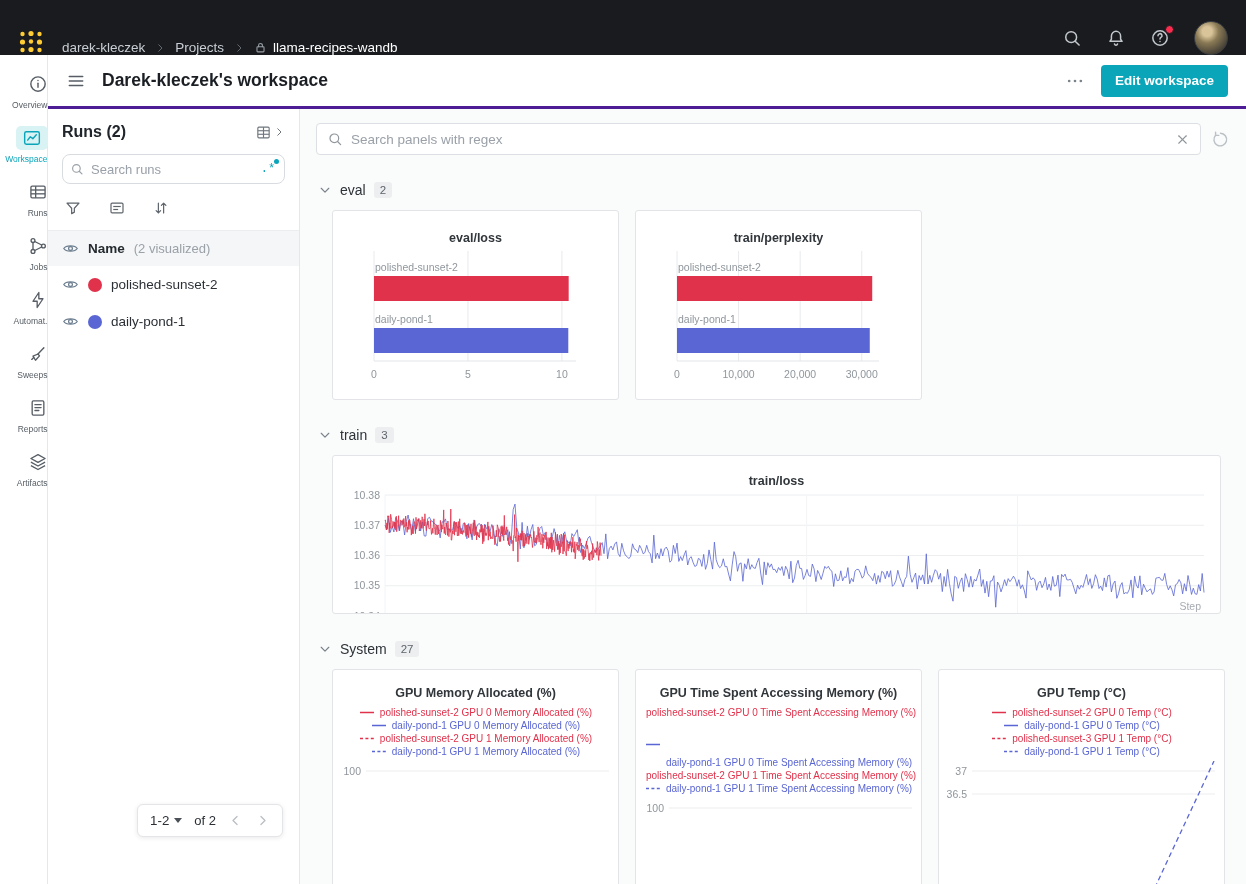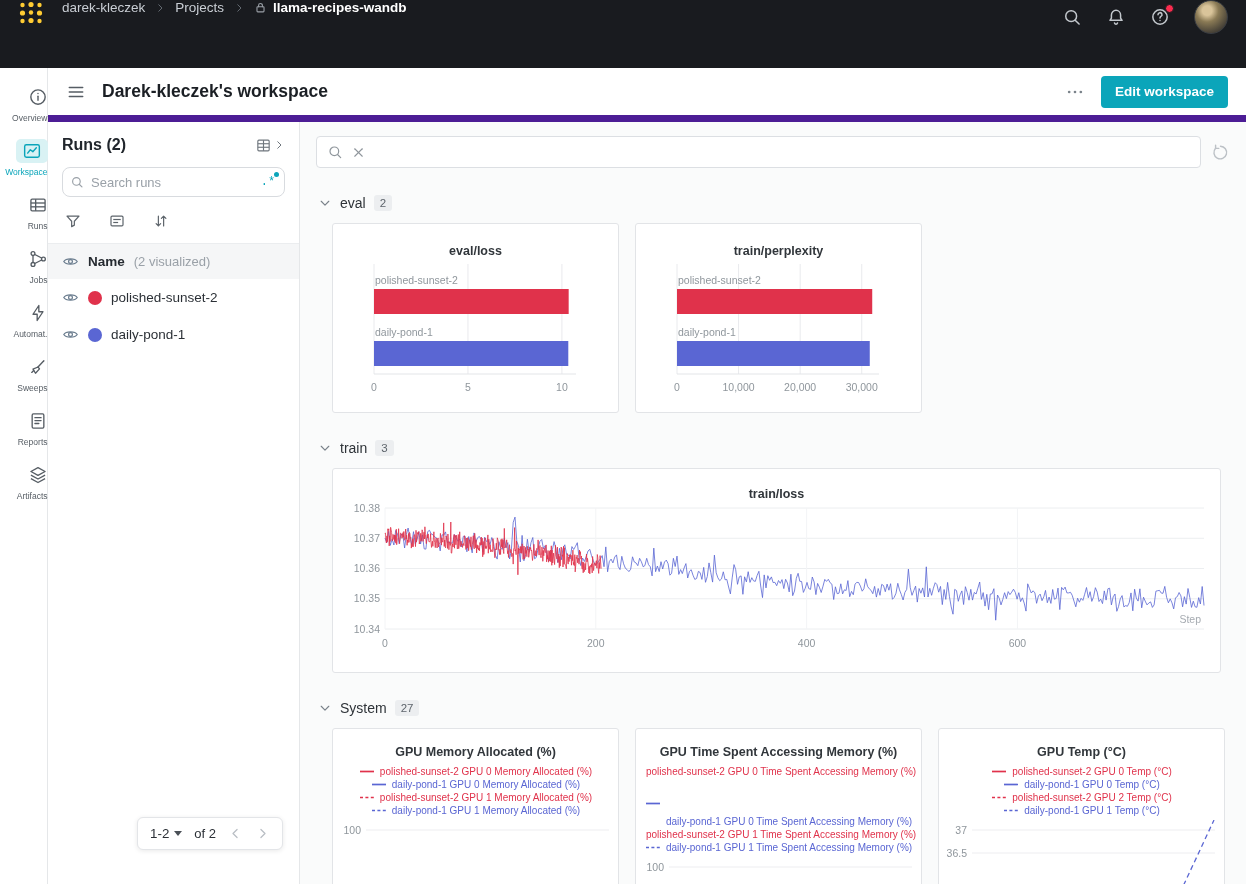--- a/index.html
+++ b/index.html
@@ -2,48 +2,48 @@
 <html style="--accent: #0ba5ba;"><head>
 <meta charset="utf-8">
 <style>
 *{margin:0;padding:0;box-sizing:border-box}
 html,body{width:1246px;height:884px;overflow:hidden;background:#fff;font-family:"Liberation Sans","DejaVu Sans",sans-serif}
 button{font-family:inherit;background:none;border:none;cursor:pointer;padding:0;color:inherit}
 svg{display:block}
 svg text{font-family:"Liberation Sans","DejaVu Sans",sans-serif}
 
 
-.topnav{height:68px;background:#191b1f;display:flex;align-items:flex-start;padding:0 18px}
+.topnav{height:55px;background:#191b1f;display:flex;align-items:flex-end;padding:0 18px}
 .logo{margin-right:18px;display:flex}
 .breadcrumb{display:flex;align-items:center;gap:9px;font-size:13.5px}
 .crumb{color:#c9ced4}
 .sep{color:#626970;display:flex}
 .sep svg{width:12px;height:12px}
-.crumb-project{display:flex;align-items:center;gap:6px;color:#fff;font-weight:700}
+.crumb-project{display:flex;align-items:center;gap:6px;color:#fff;font-weight:400}
 .lock{color:#9aa0a7;display:flex}
 .lock svg{width:13px;height:13px}
 .nav-right{margin-left:auto;display:flex;align-items:center;gap:24px;color:#c3c8cd}
 .nav-icon-btn{display:flex;position:relative}
 .nav-icon-btn svg{width:20px;height:20px}
 .red-dot{position:absolute;top:-3px;right:-4px;width:9px;height:9px;border-radius:50%;background:#fb2b4e;border:1.5px solid #191b1f}
 .avatar{width:34px;height:34px;border-radius:50%;border:1px solid #3a3d42;
  background:radial-gradient(circle at 38% 30%,#d9c49a 0 16%,#8a7a55 38%,#4c463a 72%,#23211c)}
 
 
 .shell{display:flex;height:832px}
 .rail{width:48px;min-width:48px;background:#fff;border-right:1px solid #e5e7e9;display:flex;flex-direction:column;align-items:center;padding-top:10px}
 .rail-item{width:48px;padding:7px 0 9px;display:flex;flex-direction:column;align-items:flex-end;gap:4px;color:#565d64}
 .rail-item svg{width:20px;height:20px}
 .rail-item .icn{height:24px;display:flex;align-items:center;justify-content:center}
 .rail-item .lbl{font-size:8.5px}
 .rail-item.active{color:var(--accent,#0ba5ba)}
 .rail-item.active .icn{background:#d9f2f4;border-radius:5px;width:32px}
 
 .right-col{flex:1;display:flex;flex-direction:column;min-width:0}
-.ws-header{height:54px;min-height:54px;background:#fff;border-bottom:7px solid #4c1d95;display:flex;align-items:center;padding:0 18px;gap:16px}
+.ws-header{height:54px;min-height:54px;background:#fff;border-bottom:3px solid #4c1d95;display:flex;align-items:center;padding:0 18px;gap:16px}
 .hamburger{color:#565d64;display:flex}
 .hamburger svg{width:20px;height:20px}
 .ws-title{font-size:17.5px;font-weight:700;color:#1b1f24}
 .dots-btn{margin-left:auto;color:#7a828a;display:flex}
 .dots-btn svg{width:20px;height:20px}
 .edit-btn{background:var(--accent,#0ba5ba);color:#fff;font-size:13.5px;font-weight:700;height:32px;padding:0 14px;border-radius:4px}
 
 .body-row{flex:1;display:flex;min-height:0}
 
 
@@ -93,21 +93,21 @@
 .chev-btn svg{width:14px;height:14px}
 .section-label{font-size:14px;color:#2e3338}
 .count-badge{font-size:11.5px;color:#5d646b;background:#eceef0;border-radius:3px;padding:2px 6px}
 
 .cards-row{display:flex;gap:16px;margin-top:12px;padding-left:16px}
 .panel-card{background:#fff;border:1px solid #e2e4e7;border-radius:3px;width:287px;height:190px;overflow:hidden;cursor:pointer}
 .card-title{text-align:center;font-size:12.5px;font-weight:700;color:#31363b;margin-top:20px}
 .chart-host{margin-top:2px}
 .chart-host svg{margin:0 auto}
 
-.train-card{width:889px;height:205px}
+.train-card{width:889px;height:159px}
 .train-card .card-title{margin-top:18px}
 .train-pager{margin-left:16px;width:889px;display:flex;justify-content:flex-end;align-items:center;gap:16px;margin-top:14px;font-size:13px;color:#5d646b}
 .train-pager .pager-chev.on{color:#3f444a}
 
 .sys-card{height:300px}
 .sys-card .card-title{margin-top:16px}
 .legend{margin-top:6px;display:flex;flex-direction:column;align-items:center}
 .legend-row{display:flex;align-items:center;gap:5px;font-size:10px;line-height:13px;white-space:nowrap;max-width:275px;overflow:hidden}
 .sys-plot{margin-top:3px}
 </style>
@@ -381,20 +381,21 @@
 
       <main class="main">
         <div class="panel-search-row">
           <div class="panel-search">
             <span class="s-icon">
                 <svg viewBox="0 0 24 24" fill="none" stroke="currentColor" stroke-width="1.8" stroke-linecap="round">
                   <circle cx="11" cy="11" r="6.5"></circle>
                   <line x1="15.8" y1="15.8" x2="20.5" y2="20.5"></line>
                 </svg>
               </span>
+            <input placeholder="Search panels with regex" style="">
             <button class="clear-btn">
                 <svg viewBox="0 0 24 24" fill="none" stroke="currentColor" stroke-width="1.8" stroke-linecap="round">
                   <line x1="6" y1="6" x2="18" y2="18"></line>
                   <line x1="18" y1="6" x2="6" y2="18"></line>
                 </svg>
               </button>
           </div>
           <button class="history-btn">
               <svg viewBox="0 0 24 24" fill="none" stroke="currentColor" stroke-width="1.8" stroke-linecap="round" stroke-linejoin="round">
                 <path d="M5.8 6.6 A 8 8 0 1 0 12 4"></path>
@@ -585,21 +586,21 @@
                 <div class="legend-row">
                   <svg width="16" height="7">
                     <line x1="1" y1="3.5" x2="15" y2="3.5" stroke="#5a66d3" stroke-width="1.7"></line>
                   </svg>
                   <span style="color: rgb(90, 102, 211);">daily-pond-1 GPU 0 Temp (°C)</span>
                 </div>
                 <div class="legend-row">
                   <svg width="16" height="7">
                     <line x1="1" y1="3.5" x2="15" y2="3.5" stroke="#e0324b" stroke-width="1.7" stroke-dasharray="3,2.4"></line>
                   </svg>
-                  <span style="color: rgb(224, 50, 75);">polished-sunset-2 GPU 2 Temp (°C)</span>
+                  <span style="color: rgb(224, 50, 75);">polished-sunset-3 GPU 1 Temp (°C)</span>
                 </div>
                 <div class="legend-row">
                   <svg width="16" height="7">
                     <line x1="1" y1="3.5" x2="15" y2="3.5" stroke="#5a66d3" stroke-width="1.7" stroke-dasharray="3,2.4"></line>
                   </svg>
                   <span style="color: rgb(90, 102, 211);">daily-pond-1 GPU 1 Temp (°C)</span>
                 </div>
               </div>
             <div class="sys-plot">
                 <svg width="283" height="150">

